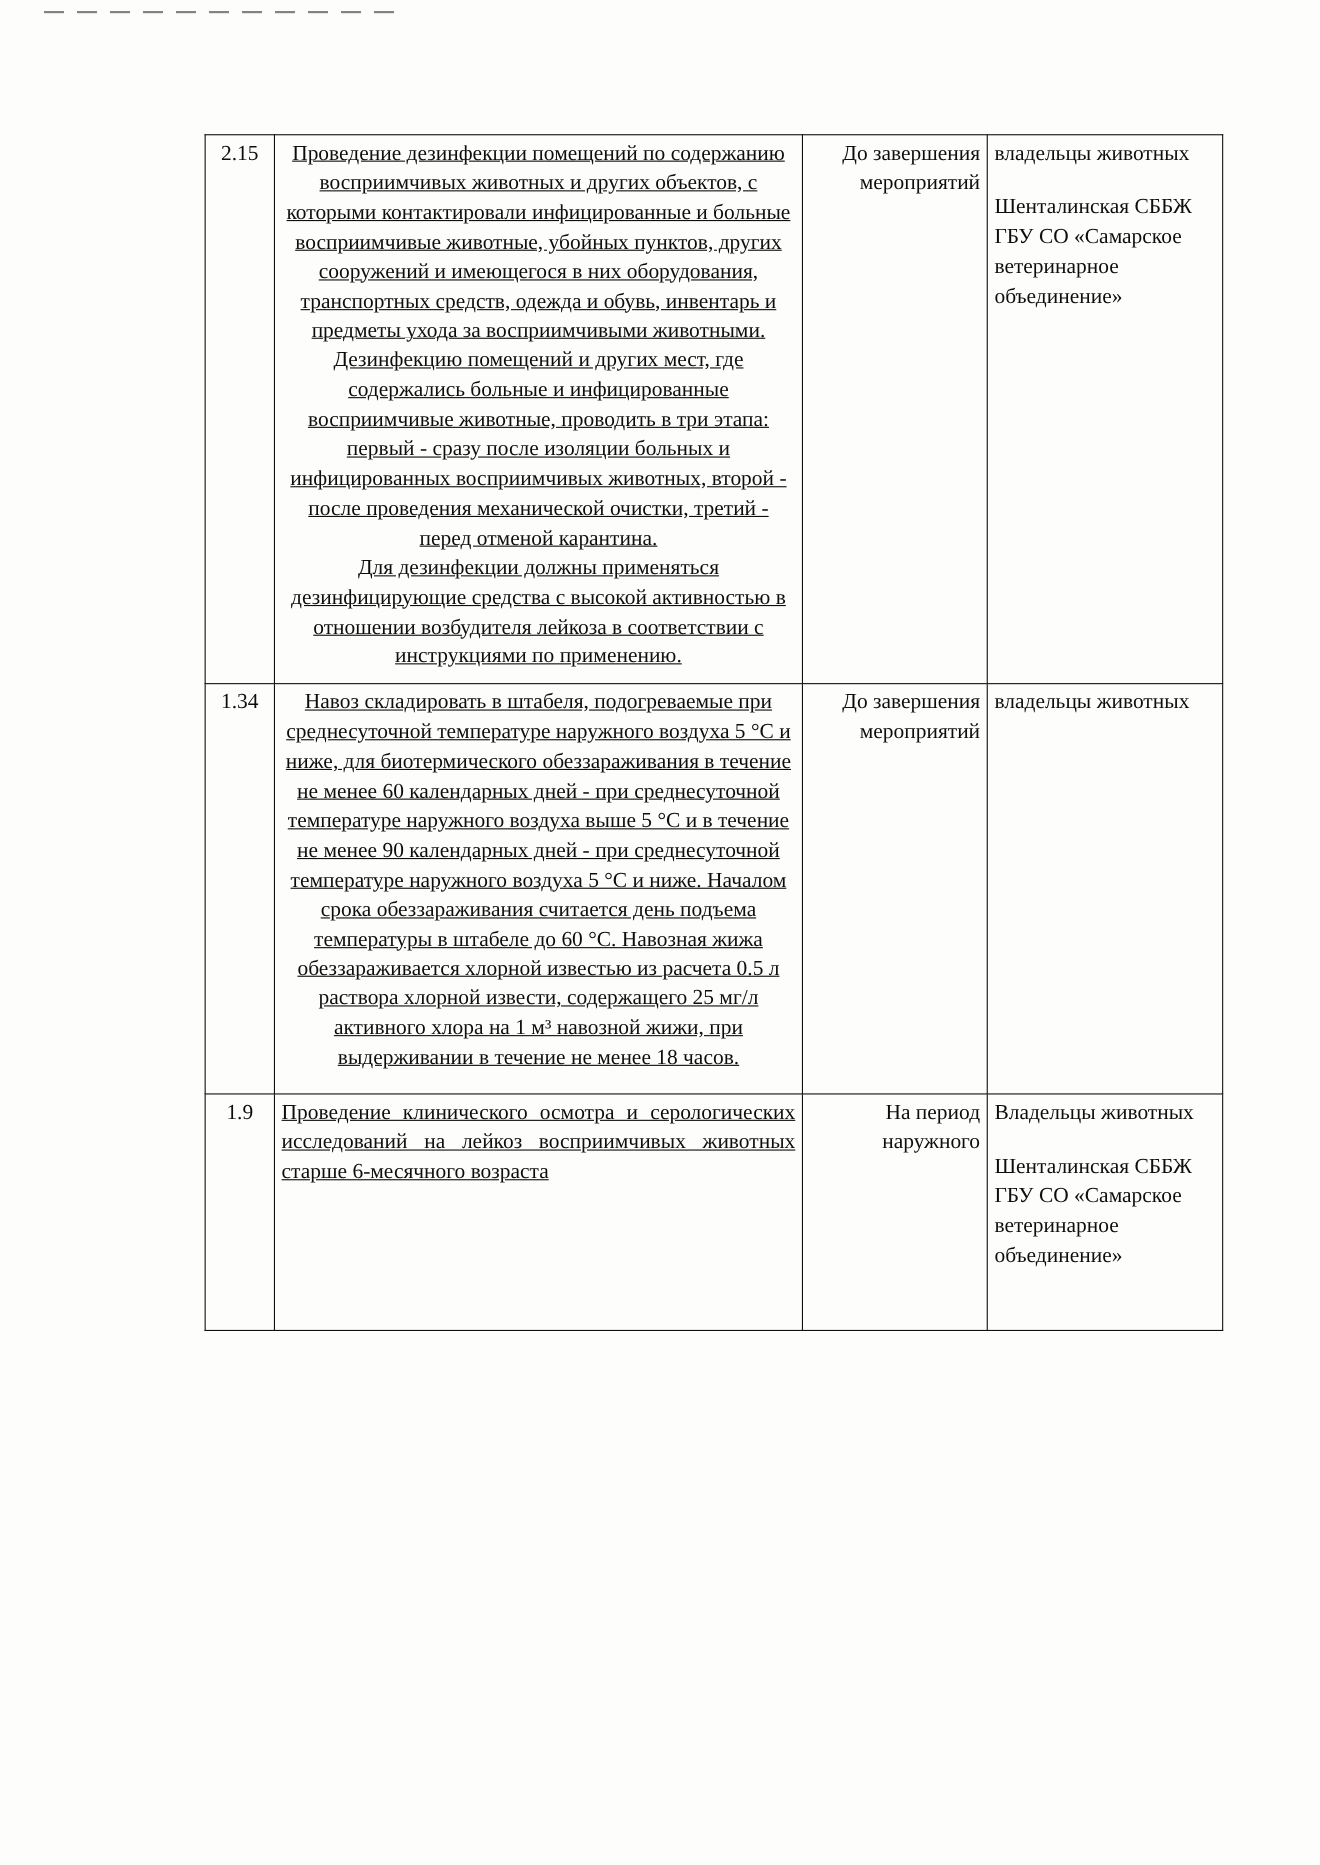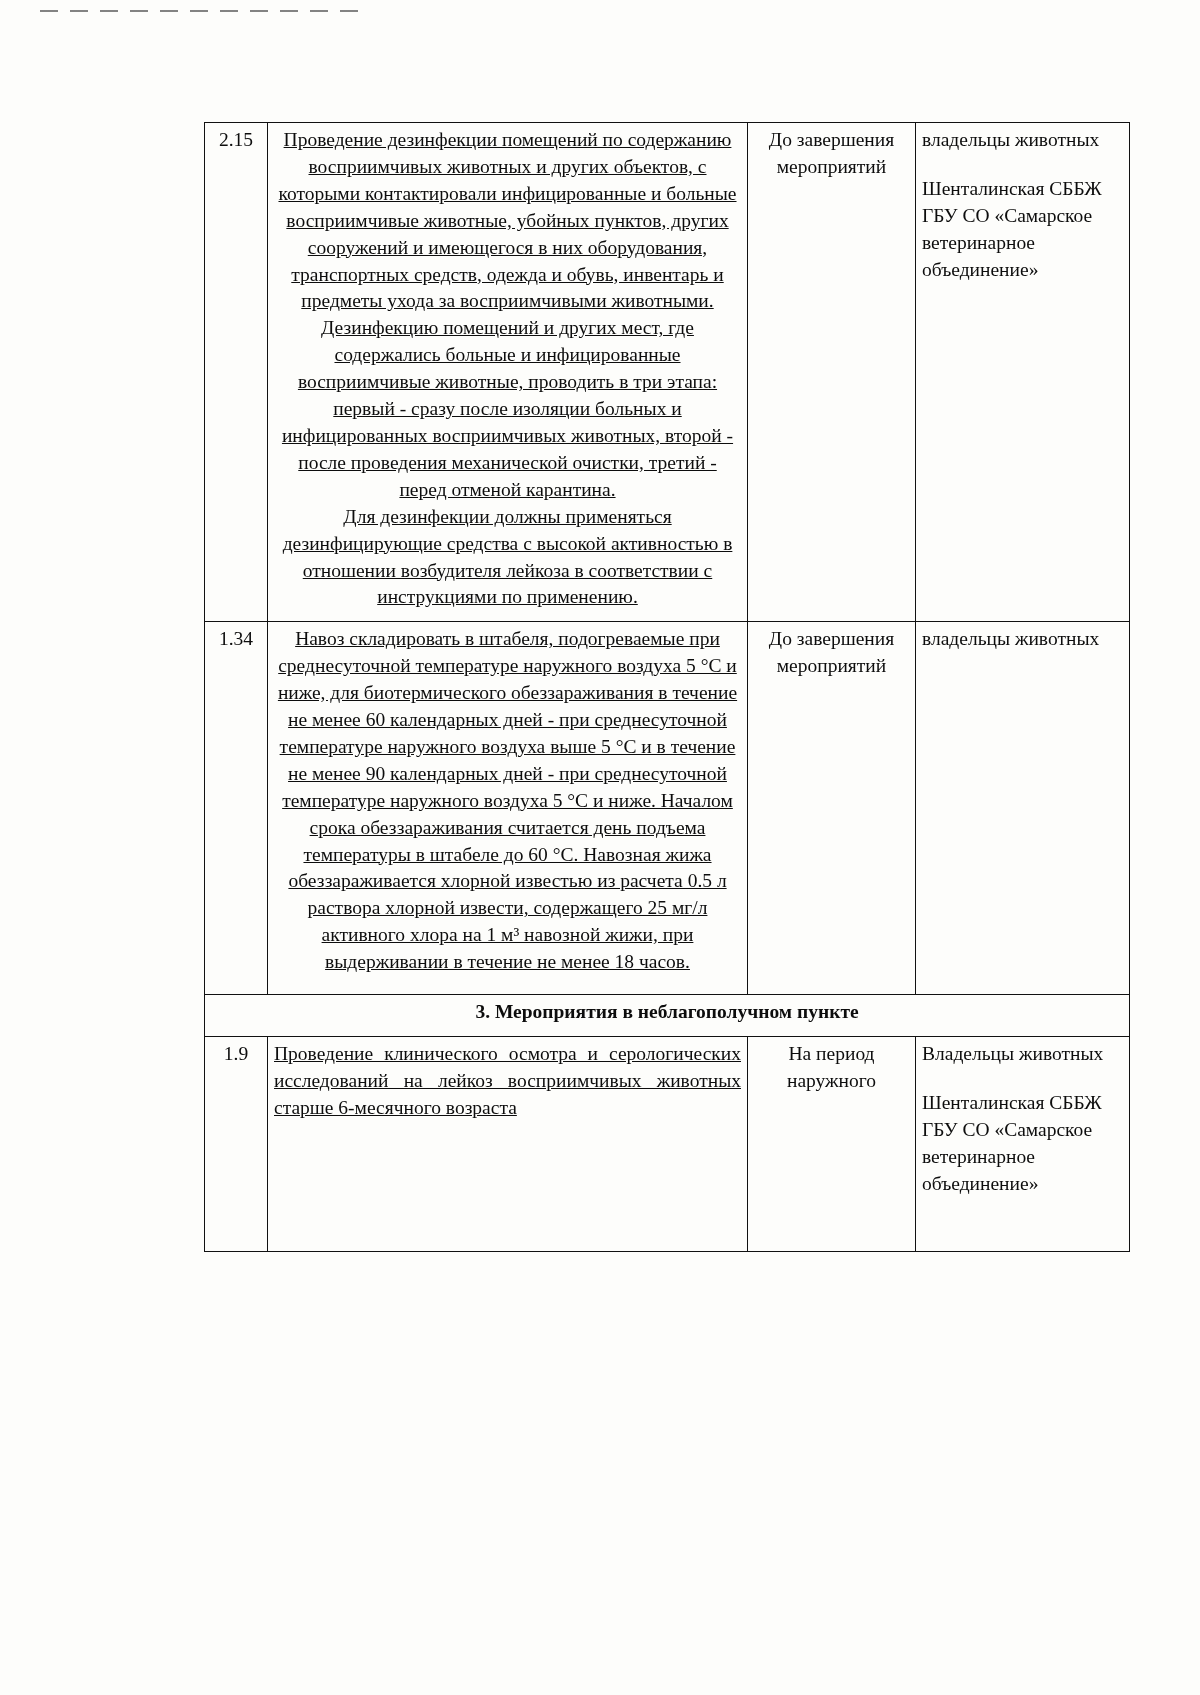--- a/index.html
+++ b/index.html
@@ -33,21 +33,21 @@
     background: repeating-linear-gradient(
       to right,
       #5a5a5a 0px, #5a5a5a 18px,
       transparent 18px, transparent 30px
     );
     opacity: .75;
   }
 
   .doc {
     position: absolute;
-    left: 204px;
+    left: 186px;
     top: 122px;
     width: 925px;
   }
 
   table.tbl {
     border-collapse: collapse;
     width: 100%;
     table-layout: fixed;
   }
   table.tbl td {
@@ -64,21 +64,21 @@
   col.c-resp { width: 214px; }
 
   td.num {
     text-align: center;
     padding-top: 5px;
     font-size: 20px;
   }
   td.txt { text-align: center; }
   td.txt p { margin: 0; text-decoration: underline; }
   td.term {
-    text-align: center;
+    text-align: right;
     padding-top: 5px;
   }
   td.resp {
     text-align: left;
     padding-top: 5px;
   }
   td.resp .gap { display: block; height: 22px; }
   td.resp .org { display: block; }
 
   td.section {
@@ -133,23 +133,20 @@
         <td class="num">1.34</td>
         <td class="txt">
           <p>Навоз складировать в штабеля, подогреваемые при среднесуточной температуре наружного воздуха 5 °С и ниже, для биотермического обеззараживания в течение не менее 60 календарных дней - при среднесуточной температуре наружного воздуха выше 5 °С и в течение не менее 90 календарных дней - при среднесуточной температуре наружного воздуха 5 °С и ниже. Началом срока обеззараживания считается день подъема температуры в штабеле до 60 °С. Навозная жижа обеззараживается хлорной известью из расчета 0.5 л раствора хлорной извести, содержащего 25 мг/л активного хлора на 1 м³ навозной жижи, при выдерживании в течение не менее 18 часов.</p>
         </td>
         <td class="term">До завершения мероприятий</td>
         <td class="resp">
           <span class="main">владельцы животных</span>
         </td>
       </tr>
 
-      <tr>
-        <td class="section" colspan="4">3. Мероприятия в неблагополучном пункте</td>
-      </tr>
 
       <tr class="r31">
         <td class="num">1.9</td>
         <td class="txt justify">
           <p>Проведение клинического осмотра и серологических исследований на лейкоз восприимчивых животных старше 6-месячного возраста</p>
         </td>
         <td class="term">На период наружного</td>
         <td class="resp">
           <span class="main">Владельцы животных</span>
           <span class="gap"></span>

